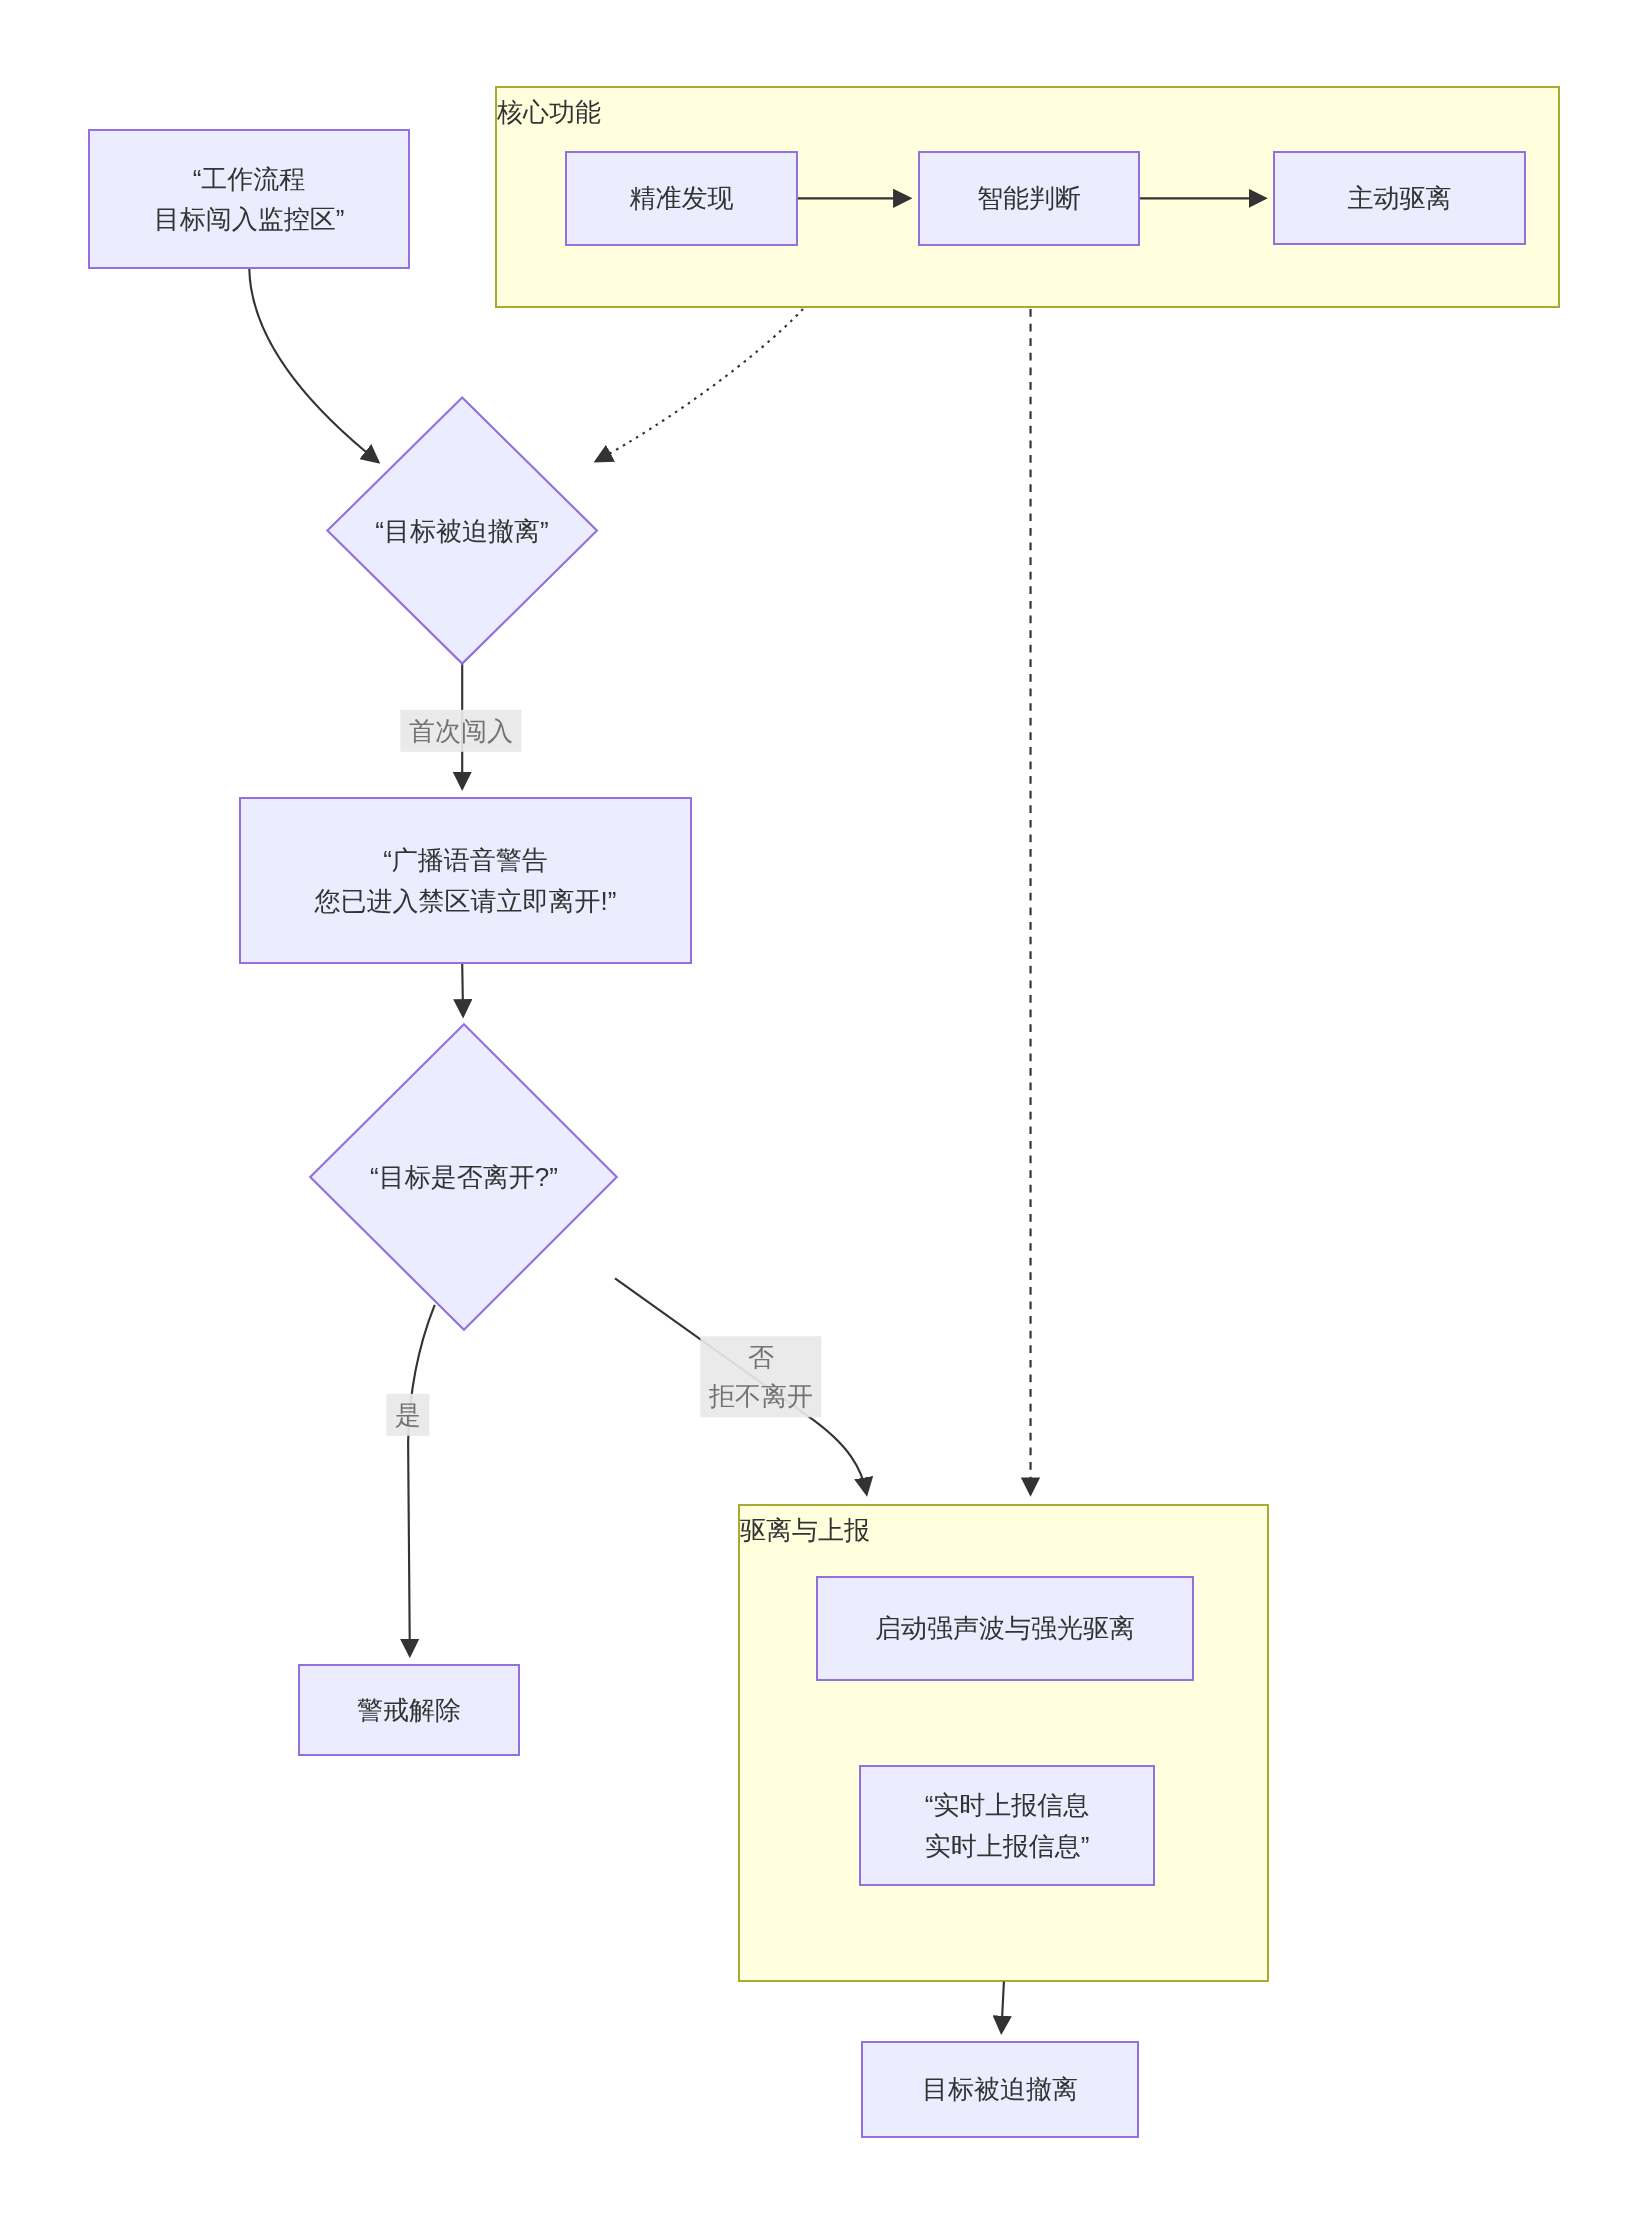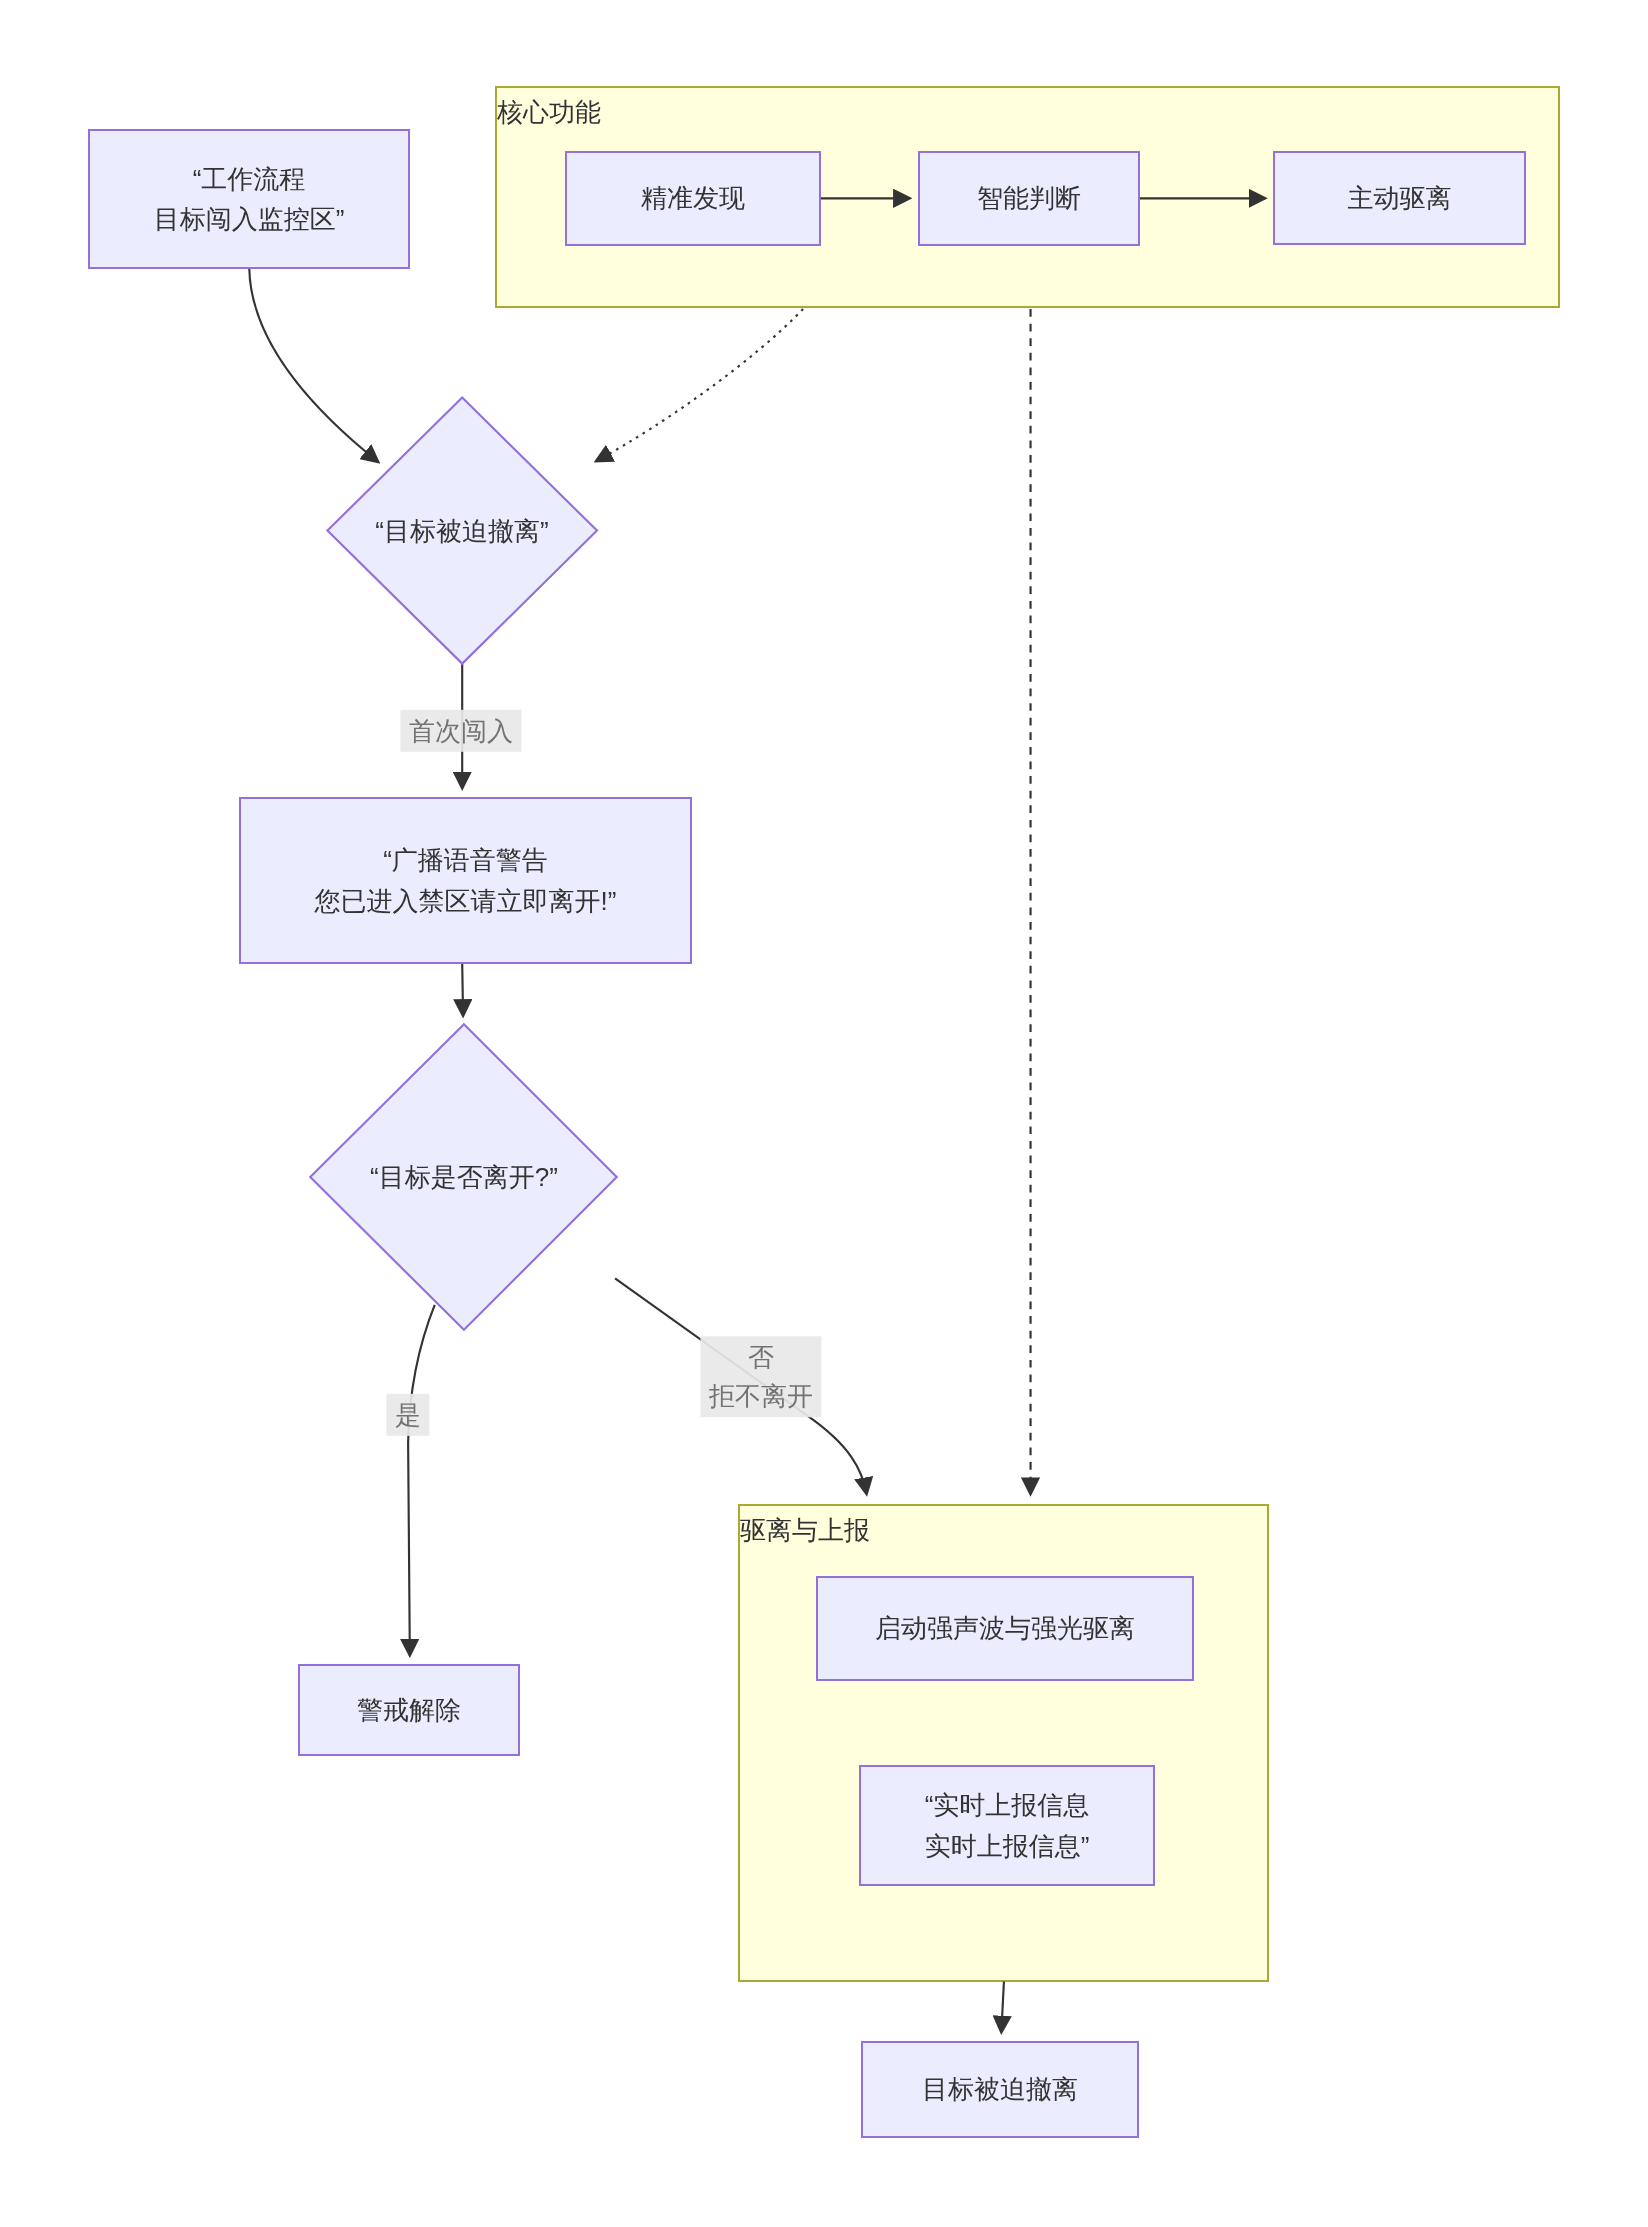--- a/index.html
+++ b/index.html
@@ -115,21 +115,21 @@
 
     <polygon points="538,463 695,618 538,773 381,618" fill="#ECECFF" stroke="#9370DB" stroke-width="2.5"></polygon>
     <polygon points="540,1193 718,1371 540,1549 361,1371" fill="#ECECFF" stroke="#9370DB" stroke-width="2.5"></polygon>
   </svg>
 
   <div class="node" style="left:88px; top:129px; width:322px; height:140px;">
     <span>“工作流程</span>
     <span>目标闯入监控区”</span>
   </div>
 
-  <div class="node" style="left:565px; top:151px; width:256px; height:95px;">
+  <div class="node" style="left:565px; top:151px; width:233px; height:95px;">
     <span>精准发现</span>
   </div>
 
   <div class="node" style="left:918px; top:151px; width:222px; height:95px;">
     <span>智能判断</span>
   </div>
 
   <div class="node" style="left:1273px; top:151px; width:253px; height:94px;">
     <span>主动驱离</span>
   </div>

